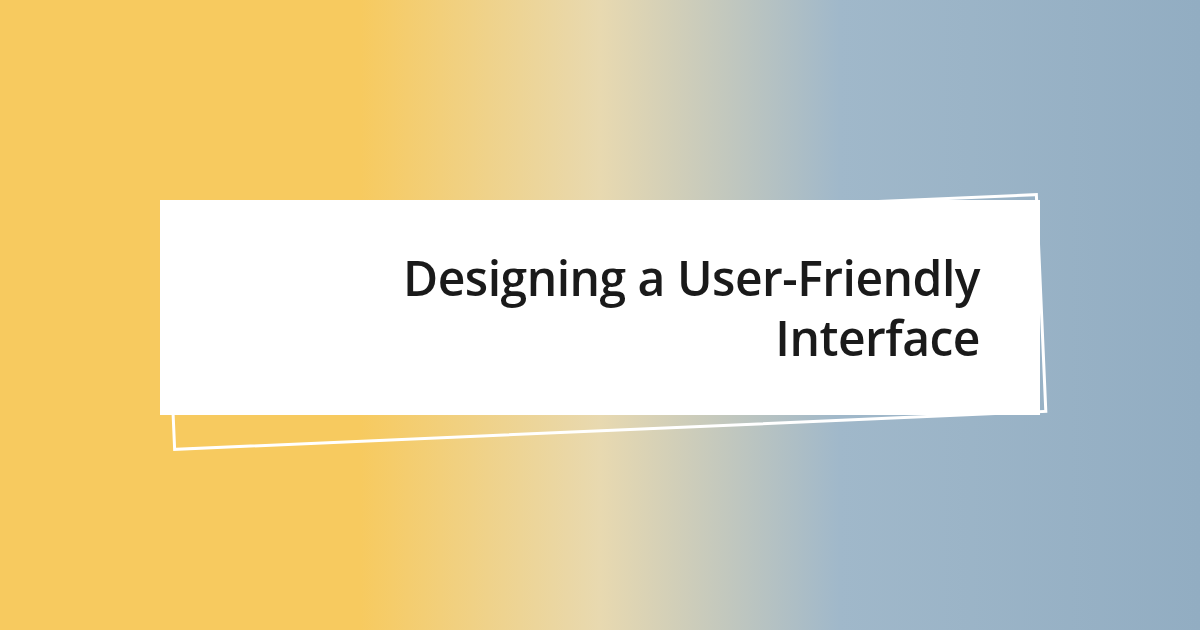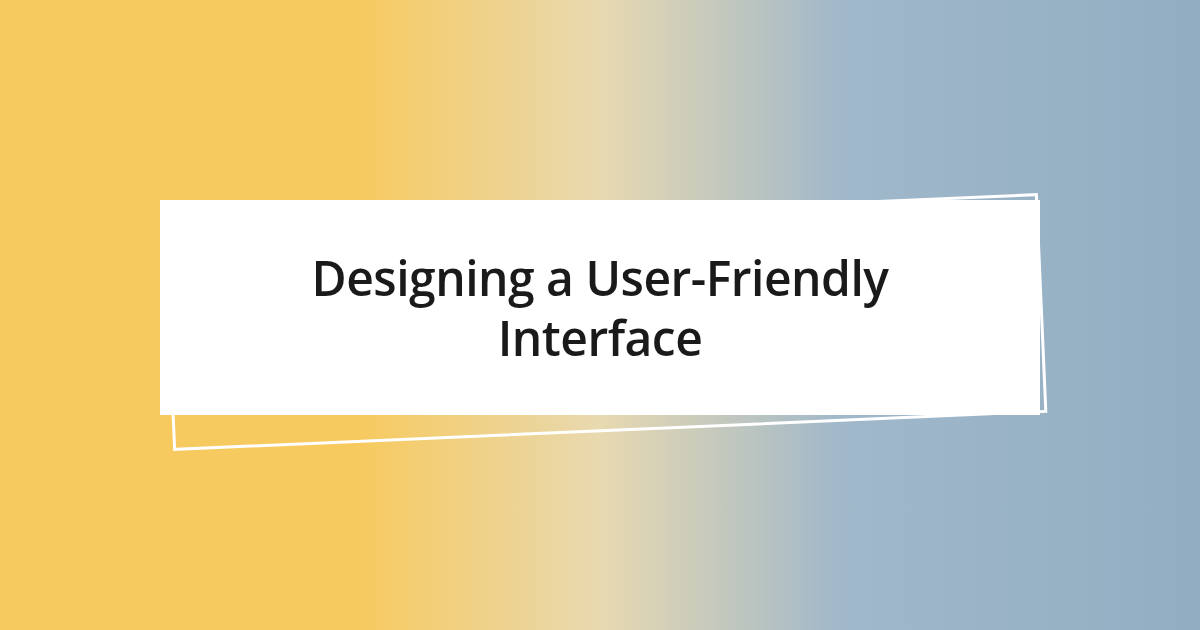--- a/index.html
+++ b/index.html
@@ -41,21 +41,21 @@
       left: 0;
       display: flex;
       align-items: center;
       justify-content: center;
       padding: 30px 60px;
     }
     .title {
       font-size: 48px;
       font-weight: 600;
       color: #1a1a1a;
-      text-align: center;
+      text-align: right;
       line-height: 1.25;
       letter-spacing: -0.5px;
     }
   </style>
 </head>
 <body>
 
 <div class="card-wrapper">
   <div class="card-back"></div>
   <div class="card-front">

